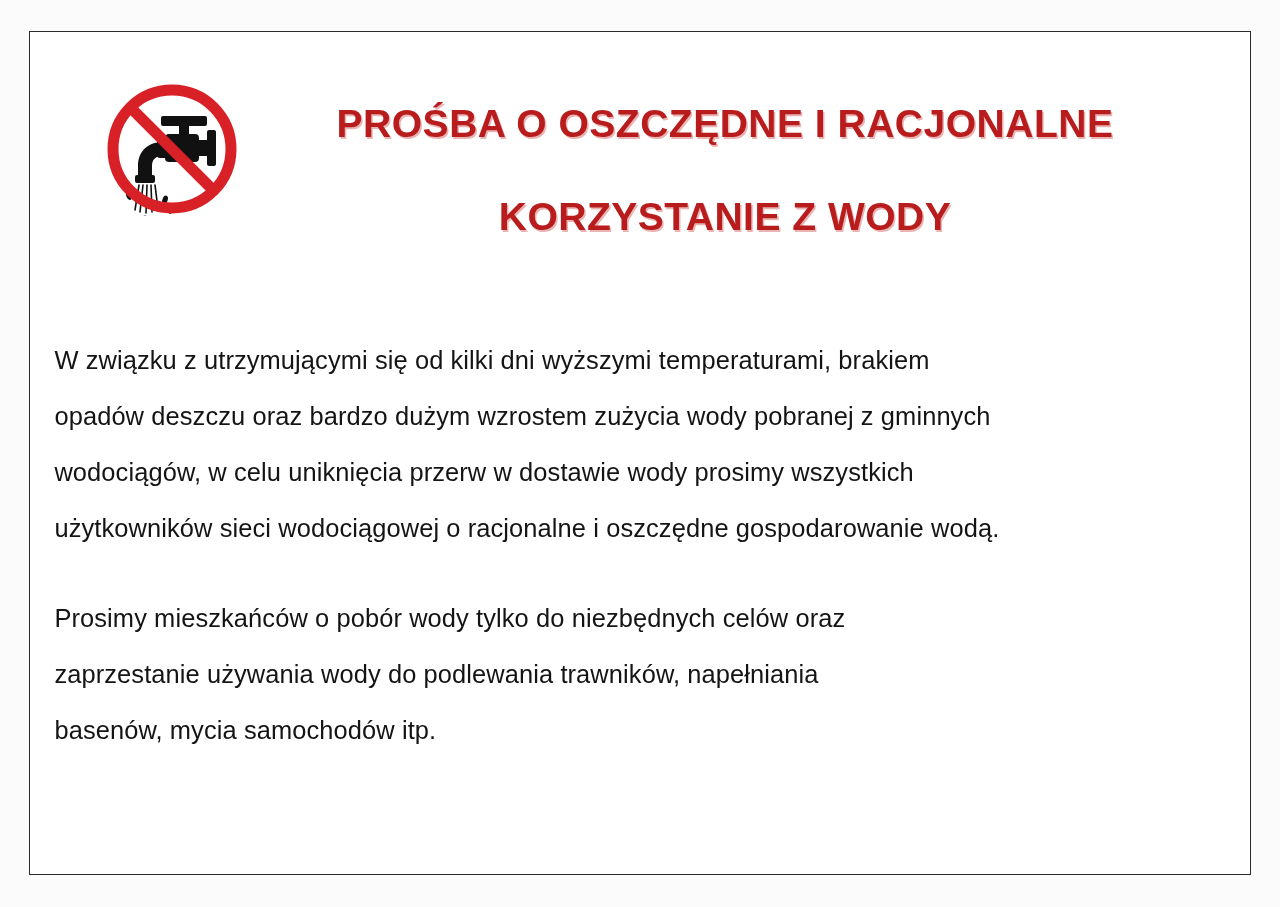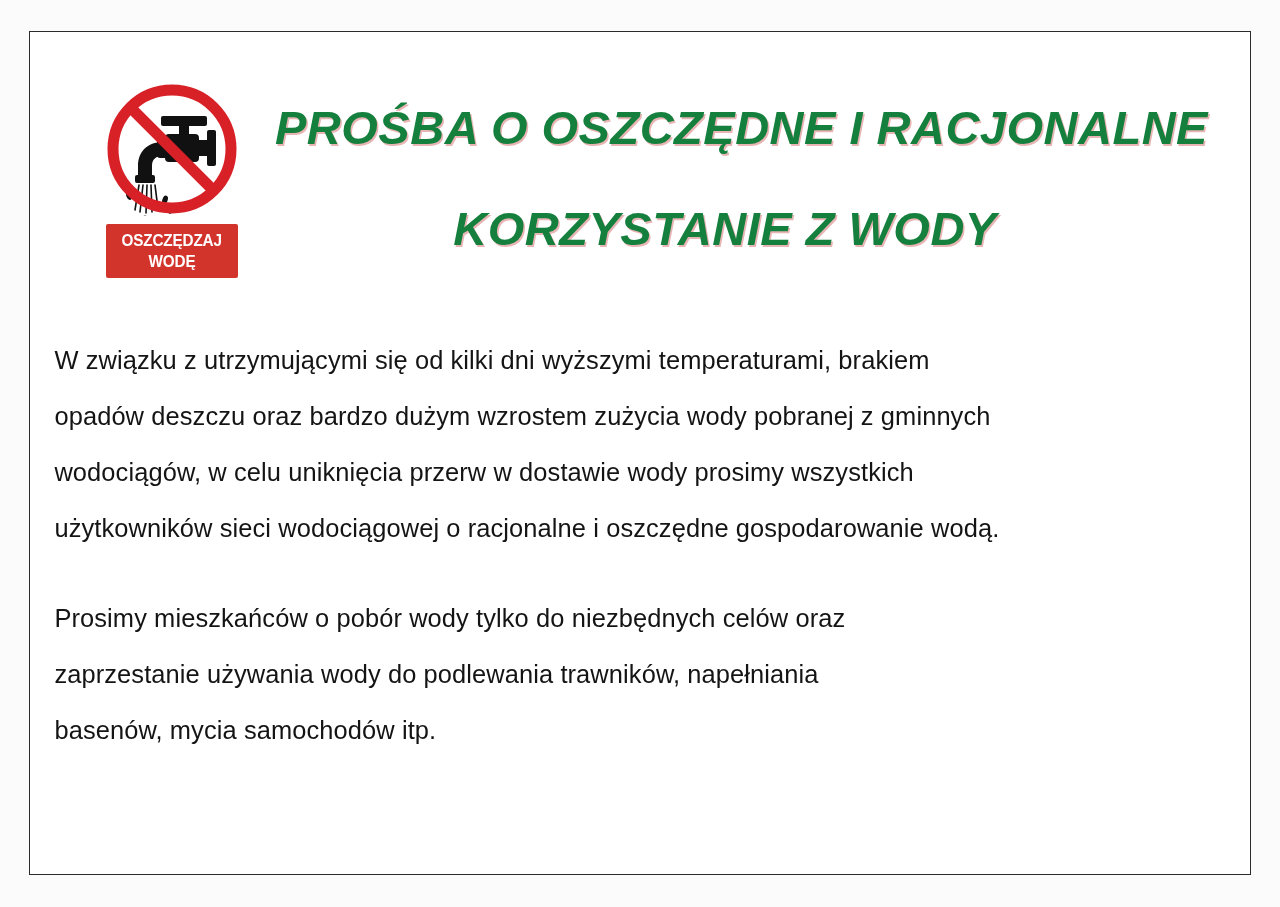--- a/index.html
+++ b/index.html
@@ -83,24 +83,23 @@
   }
 
   .title-block {
     position: absolute;
     left: 245px;
     top: 72px;
     width: 900px;
     text-align: center;
   }
   .title-line {
-    color: #15803d;
+    color: #b91c1c;
     font-weight: bold;
-    font-style: italic;
-    font-size: 47px;
+    font-size: 39px;
     letter-spacing: 0.5px;
     line-height: 1.0;
     white-space: nowrap;
     text-shadow: 1.5px 1.5px 0 rgba(190, 40, 40, 0.35);
   }
   .title-line.second {
     margin-top: 54px;
   }
 
   
@@ -179,24 +178,20 @@
             <ellipse cx="66" cy="128" rx="2.4" ry="4" transform="rotate(25 66 128)"></ellipse>
             <ellipse cx="40" cy="137" rx="2.4" ry="3.6"></ellipse>
           </g>
 
           <circle cx="67" cy="67" r="59" fill="none" stroke="#d82027" stroke-width="11"></circle>
 
           <line x1="25" y1="25" x2="109" y2="109" stroke="#d82027" stroke-width="11" stroke-linecap="butt"></line>
         </svg>
       </div>
 
-      <div class="sign-banner">
-        <div class="sign-banner-line1">OSZCZĘDZAJ</div>
-        <div class="sign-banner-line2">WODĘ</div>
-      </div>
     </div>
 
     <div class="title-block">
       <div class="title-line">PROŚBA O OSZCZĘDNE I RACJONALNE</div>
       <div class="title-line second">KORZYSTANIE Z WODY</div>
     </div>
   </div>
 
   <div class="body-block">
 

